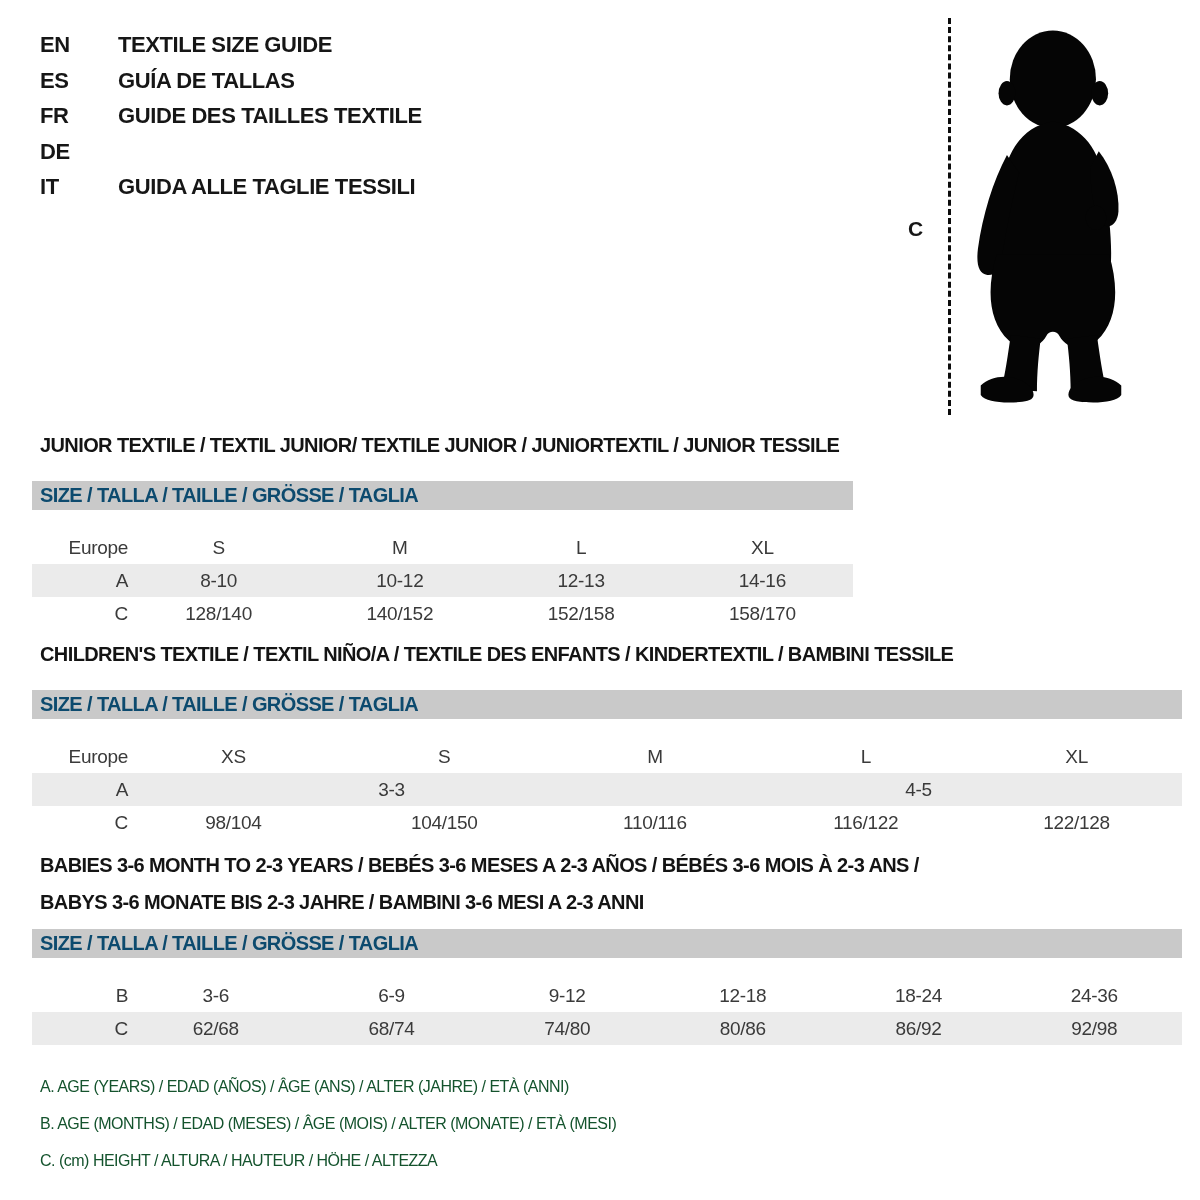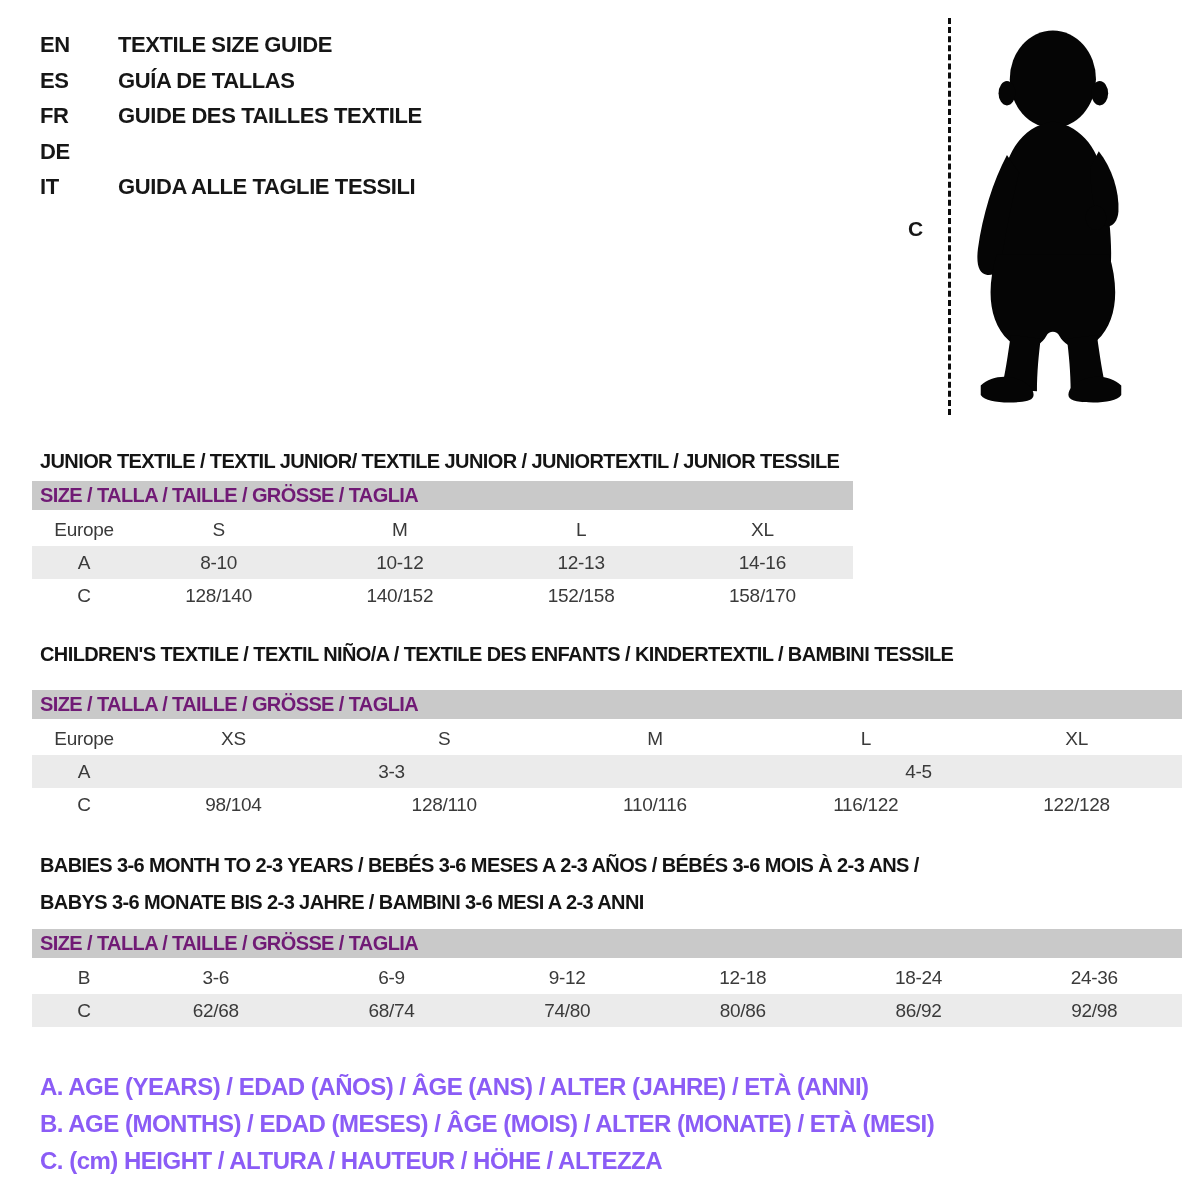--- a/index.html
+++ b/index.html
@@ -15,41 +15,41 @@
   .lang-code{width:78px;flex:none}
   .lang-title{white-space:nowrap}
 
   
   .fig-line{left:948px;top:18px;height:397px;width:0;border-left:3px dashed #0c0c0c}
   .fig-label{left:908px;top:217px;font-size:21px;font-weight:700}
   .fig-svg{left:962px;top:13px}
 
   
   .sec-title{font-size:20px;font-weight:700;letter-spacing:-0.6px;white-space:nowrap;color:#141414}
-  .sec1-title{left:40px;top:450px}
+  .sec1-title{left:40px;top:434px}
   .sec2-title{left:40px;top:643px}
   .sec3-title{left:40px;top:847px;line-height:37px}
 
   
   .tbl{left:32px}
   .tbl-junior{top:481px;width:821px}
   .tbl-children{top:690px;width:1150px}
   .tbl-babies{top:929px;width:1150px}
   .tbl-header{
-    height:29px;line-height:29px;background:#c9c9c9;margin-bottom:3px;
-    padding-left:8px;font-size:20px;font-weight:700;letter-spacing:-0.6px;color:#701a75;
+    height:29px;line-height:29px;background:#c9c9c9;margin-bottom:21px;
+    padding-left:8px;font-size:20px;font-weight:700;letter-spacing:-0.6px;color:#0c4a6e;
   }
   .row{display:flex;height:33px;line-height:33px;font-size:19px;color:#3a3a3a;letter-spacing:-0.3px}
-  .row .lbl{width:88px;padding-left:8px;flex:none;text-align:center}
+  .row .lbl{width:88px;padding-left:8px;flex:none;text-align:right}
   .row .cell{flex:1;text-align:center}
   .r-alt{background:#ebebeb}
 
   
   .legend{left:40px;top:1068px}
-  .legend-line{line-height:37px;font-size:24px;font-weight:700;letter-spacing:-0.5px;white-space:nowrap;color:#8b5cf6}
+  .legend-line{line-height:37px;font-size:16px;font-weight:400;letter-spacing:-0.5px;white-space:nowrap;color:#14532d}
 </style>
 </head>
 <body>
 
 <div class="abs lang-block">
   <div class="lang-row">
     <span class="lang-code">EN</span>
     <span class="lang-title">TEXTILE SIZE GUIDE</span>
   </div>
   <div class="lang-row">
@@ -128,21 +128,21 @@
     <div class="cell">XL</div>
   </div>
   <div class="row r-alt">
     <div class="lbl">A</div>
     <div class="cell">3-3</div>
     <div class="cell">4-5</div>
   </div>
   <div class="row">
     <div class="lbl">C</div>
     <div class="cell">98/104</div>
-    <div class="cell">128/110</div>
+    <div class="cell">104/150</div>
     <div class="cell">110/116</div>
     <div class="cell">116/122</div>
     <div class="cell">122/128</div>
   </div>
 </div>
 
 <div class="abs sec-title sec3-title">
   <div>BABIES 3-6 MONTH TO 2-3 YEARS / BEBÉS 3-6 MESES A 2-3 AÑOS / BÉBÉS 3-6 MOIS À 2-3 ANS /</div>
   <div>BABYS 3-6 MONATE BIS 2-3 JAHRE / BAMBINI 3-6 MESI A 2-3 ANNI</div>
 </div>

